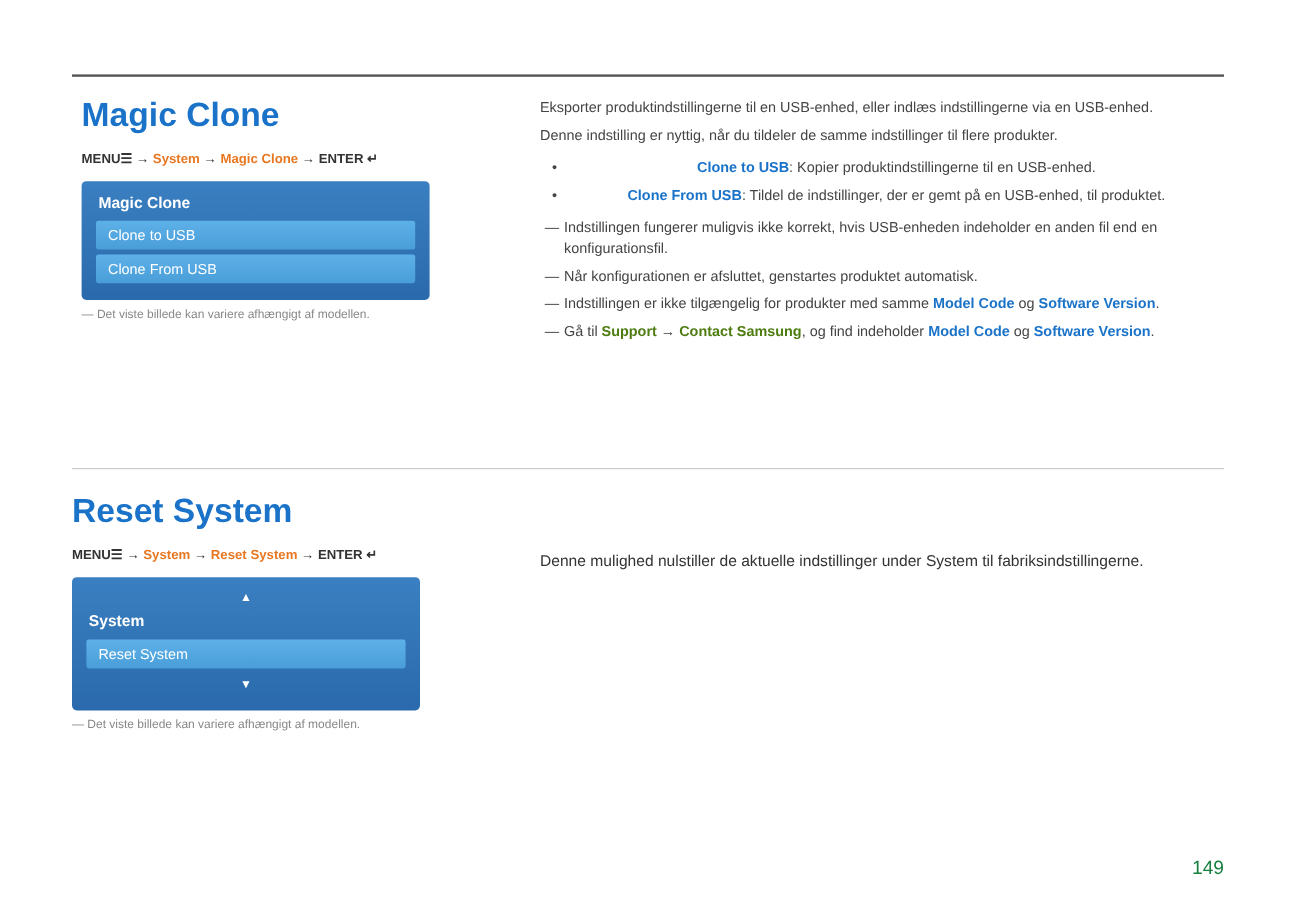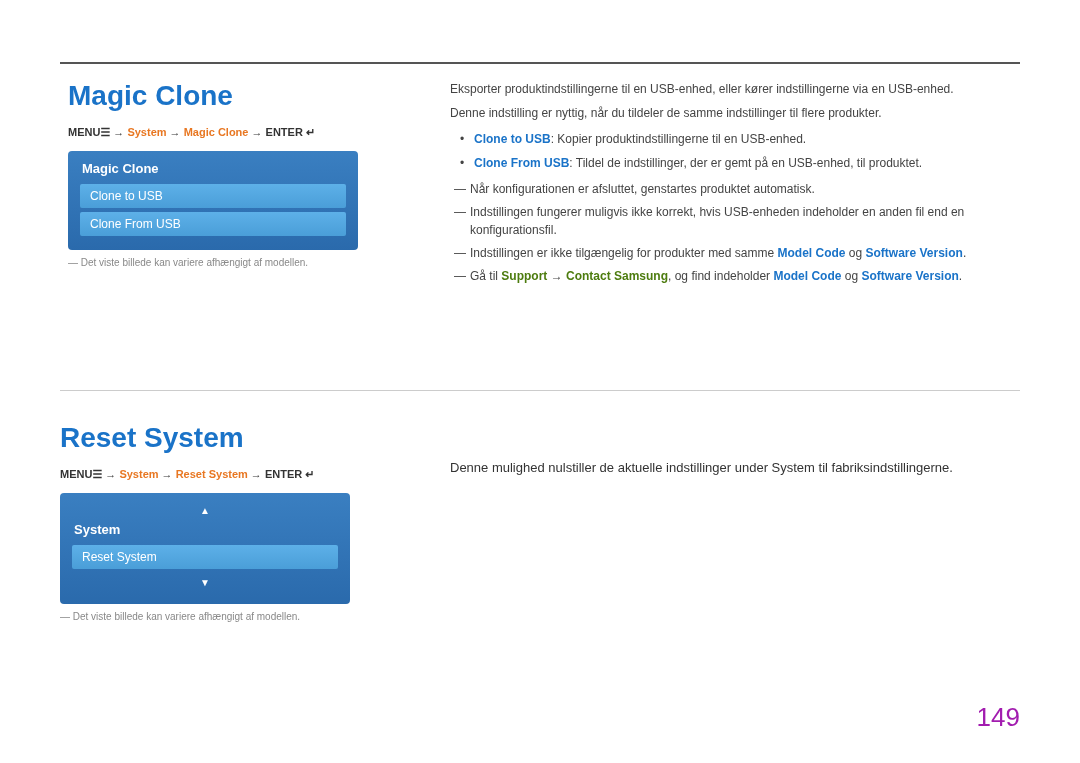--- a/index.html
+++ b/index.html
@@ -94,20 +94,21 @@
     .right-col p {
       font-size: 12px;
       color: #444;
       margin-bottom: 6px;
       line-height: 1.5;
     }
 
     .right-col ul {
       list-style: none;
       margin: 8px 0 8px 10px;
+      text-align: center;
     }
 
     .right-col ul li {
       font-size: 12px;
       color: #444;
       margin-bottom: 6px;
       padding-left: 14px;
       line-height: 1.5;
       position: relative;
     }
@@ -164,22 +165,22 @@
       font-size: 10px;
       cursor: pointer;
       padding: 2px 0;
     }
 
     
     .page-number {
       position: absolute;
       bottom: 30px;
       right: 60px;
-      font-size: 26px;
-      color: #a21caf;
+      font-size: 16px;
+      color: #15803d;
       font-weight: normal;
     }
   </style>
 </head>
 <body>
 
 <div class="top-line"></div>
 
 <div class="left-col">
   <div class="section-title">Magic Clone</div>
@@ -191,48 +192,48 @@
   <div class="ui-box">
     <div class="ui-box-title">Magic Clone</div>
     <div class="ui-box-item">Clone to USB</div>
     <div class="ui-box-item">Clone From USB</div>
   </div>
 
   <div class="caption-note">Det viste billede kan variere afhængigt af modellen.</div>
 </div>
 
 <div class="right-col">
-  <p>Eksporter produktindstillingerne til en USB-enhed, eller kører indstillingerne via en USB-enhed.</p>
+  <p>Eksporter produktindstillingerne til en USB-enhed, eller indlæs indstillingerne via en USB-enhed.</p>
   <p>Denne indstilling er nyttig, når du tildeler de samme indstillinger til flere produkter.</p>
 
   <ul>
     <li>
       <span class="bold-blue">Clone to USB</span><span>: Kopier produktindstillingerne til en USB-enhed.</span>
     </li>
     <li>
       <span class="bold-blue">Clone From USB</span><span>: Tildel de indstillinger, der er gemt på en USB-enhed, til produktet.</span>
     </li>
   </ul>
 
+  <div class="dash-item">Indstillingen fungerer muligvis ikke korrekt, hvis USB-enheden indeholder en anden fil end en konfigurationsfil.</div>
+
   <div class="dash-item">Når konfigurationen er afsluttet, genstartes produktet automatisk.</div>
-
-  <div class="dash-item">Indstillingen fungerer muligvis ikke korrekt, hvis USB-enheden indeholder en anden fil end en konfigurationsfil.</div>
 
   <div class="dash-item">
     <span>Indstillingen er ikke tilgængelig for produkter med samme </span><span class="bold-blue">Model Code</span><span> og </span><span class="bold-blue">Software Version</span><span>.</span>
   </div>
 
   <div class="dash-item">
     <span>Gå til </span><span class="bold-orange">Support</span><span> → </span><span class="bold-orange">Contact Samsung</span><span>, og find indeholder </span><span class="bold-blue">Model Code</span><span> og </span><span class="bold-blue">Software Version</span><span>.</span>
   </div>
 </div>
 
 <div class="section-separator" style="top: 390px;"></div>
 
-<div class="reset-left" style="top: 422px;">
+<div class="reset-left" style="top: 410px;">
   <div class="section-title">Reset System</div>
 
   <div class="menu-path">
     <span>MENU</span><span>☰</span><span> → </span><span class="highlight">System</span><span> → </span><span class="highlight">Reset System</span><span> → ENTER ↵</span>
   </div>
 
   <div class="ui-box">
     <div class="ui-box-arrow">▲</div>
     <div class="ui-box-title" style="margin-top: 4px;">System</div>
     <div class="ui-box-item">Reset System</div>

